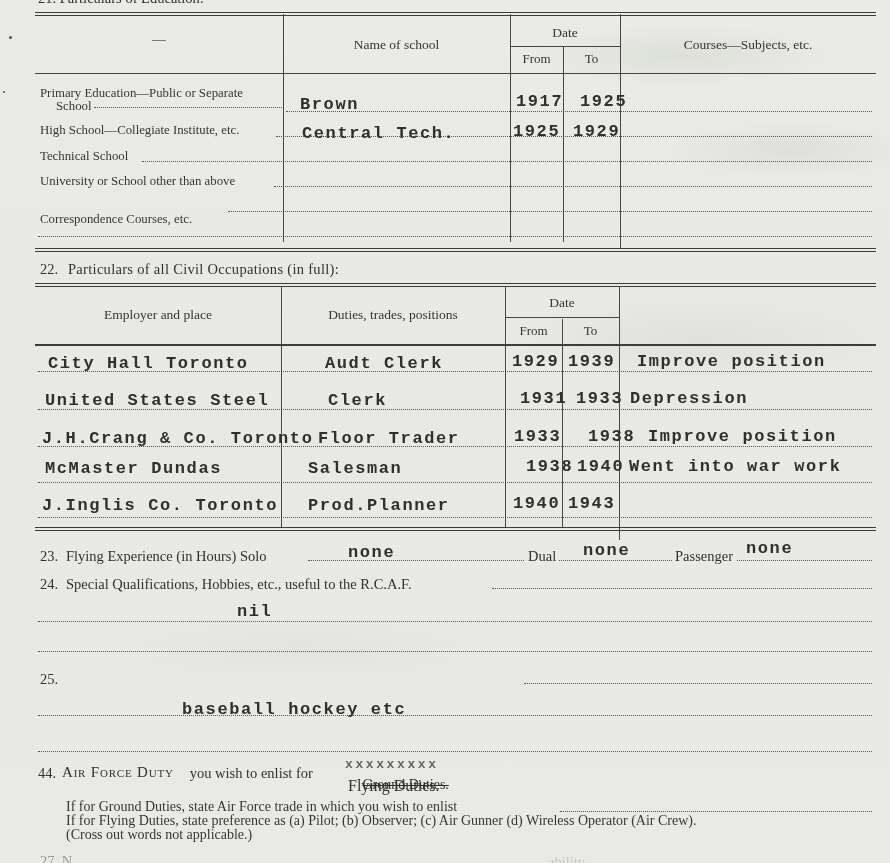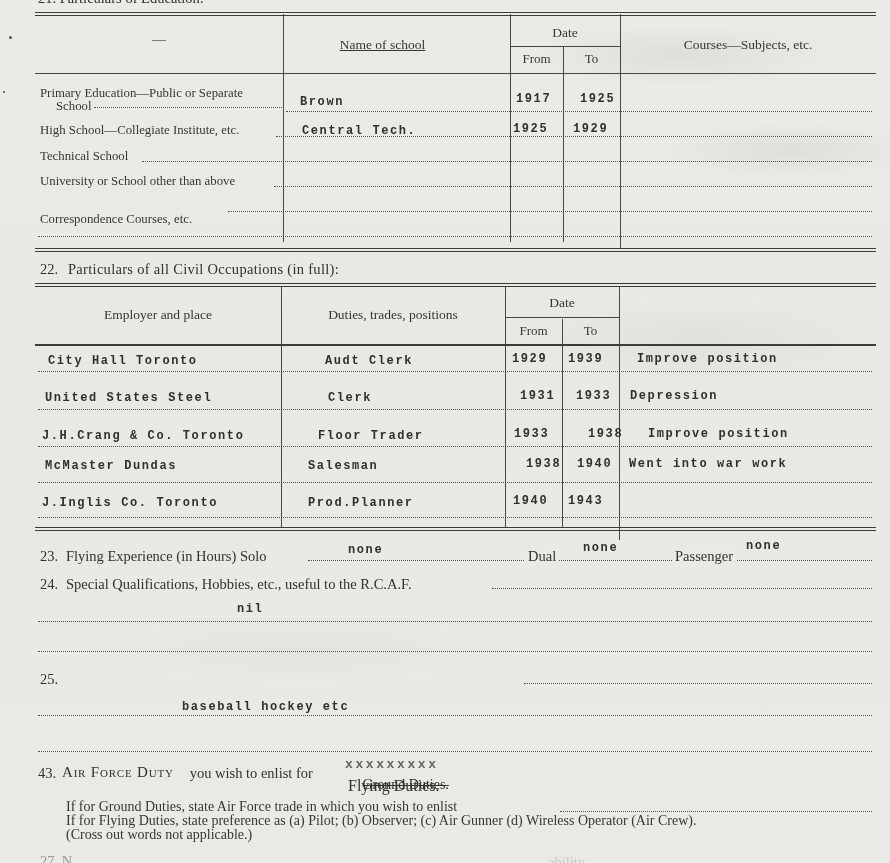--- a/index.html
+++ b/index.html
@@ -11,21 +11,21 @@
       radial-gradient(ellipse 260px 60px at 700px 340px, rgba(172,176,162,.14), rgba(172,176,162,0) 70%),
       radial-gradient(ellipse 300px 50px at 300px 650px, rgba(176,178,166,.10), rgba(176,178,166,0) 70%),
       linear-gradient(180deg,#eaebe7 0%,#e8e9e5 40%,#e9eae5 100%);
     font-family:"Liberation Serif","DejaVu Serif",serif;color:#39352d;
   }
   .lbl{position:absolute;font-size:12.8px;color:#3a362e;white-space:pre;}
   .hdr{position:absolute;font-size:13.5px;color:#39352d;text-align:center;white-space:pre;}
   .sec{position:absolute;font-size:14.5px;color:#34302a;white-space:pre;}
   .note{position:absolute;font-size:14px;color:#3a362e;white-space:pre;}
   .type{position:absolute;font-family:"Liberation Mono","DejaVu Sans Mono",monospace;
-        font-size:12px;font-weight:700;color:#312f2b;letter-spacing:1.6px;white-space:pre;}
+        font-size:17px;font-weight:700;color:#312f2b;letter-spacing:1.6px;white-space:pre;}
   .dot{position:absolute;height:0;border-bottom:1.5px dotted rgba(62,58,50,.85);}
   .hl{position:absolute;height:1.3px;background:#49453d;}
   .hl2{position:absolute;height:1.8px;background:#403c35;}
   .vl{position:absolute;width:1.3px;background:#4b473f;}
   .drl{position:absolute;height:4px;border-top:1.5px solid #3f3b34;border-bottom:1.1px solid #3f3b34;box-sizing:border-box;}
   .sc{font-variant:small-caps;font-size:15px;letter-spacing:.8px;}
   .struck{text-decoration:line-through;text-decoration-thickness:1.4px;font-size:14px;}
   .xover{position:absolute;left:-3px;top:-2px;font-family:"Liberation Mono","DejaVu Sans Mono",monospace;
          font-size:13px;font-weight:700;letter-spacing:2.6px;color:#33302b;opacity:.72;white-space:pre;}
   .mask{background:#e9eae5;padding:0 3px;}
@@ -54,21 +54,21 @@
   <div class="dot" style="left:38px;top:236px;width:834px;"></div>
 
   <div class="vl" style="left:283px;top:14px;height:228px;"></div>
   <div class="vl" style="left:510px;top:14px;height:228px;"></div>
   <div class="vl" style="left:563px;top:47px;height:195px;"></div>
   <div class="vl" style="left:620px;top:14px;height:234px;"></div>
   <div class="hl" style="left:510px;top:46px;width:110px;"></div>
   <div class="hl" style="left:35px;top:73px;width:841px;"></div>
 
   <span class="hdr" style="left:35px;top:31px;width:248px;">—</span>
-  <span class="hdr" style="left:269px;top:37px;width:227px;text-decoration:underline;">Name of school</span>
+  <span class="hdr" style="left:283px;top:37px;width:227px;">Name of school</span>
   <span class="hdr" style="left:510px;top:25px;width:110px;">Date</span>
   <span class="hdr" style="left:510px;top:51px;width:53px;font-size:13px;">From</span>
   <span class="hdr" style="left:563px;top:51px;width:57px;font-size:13px;">To</span>
   <span class="hdr" style="left:620px;top:37px;width:256px;">Courses—Subjects, etc.</span>
 
   <span class="lbl" style="left:40px;top:86px;">Primary Education—Public or Separate</span>
   <span class="lbl" style="left:56px;top:99px;">School</span>
   <span class="type" style="left:300px;top:95px;">Brown</span>
   <span class="type" style="left:516px;top:92px;">1917</span>
   <span class="type" style="left:580px;top:92px;">1925</span>
@@ -155,21 +155,21 @@
   <div class="dot" style="left:38px;top:621px;width:834px;"></div>
   <div class="dot" style="left:38px;top:651px;width:834px;"></div>
 
   <div class="dot" style="left:524px;top:683px;width:348px;"></div>
   <span class="sec" style="left:40px;top:671px;">25.</span>
   <span class="type" style="left:182px;top:700px;">baseball hockey etc</span>
   <div class="dot" style="left:38px;top:715px;width:834px;"></div>
 
   <div class="dot" style="left:38px;top:751px;width:834px;"></div>
 
-  <span class="sec" style="left:38px;top:765px;">43.</span>
+  <span class="sec" style="left:38px;top:765px;">44.</span>
   <span class="sec sc" style="left:62px;top:764px;">Air Force Duty</span>
   <span class="sec" style="left:186px;top:765px;"> you wish to enlist for</span>
 
   <span class="sec" style="left:348px;top:759px;">
     <span class="struck">Ground Duties.</span>
     <span class="xover">xxxxxxxxx</span>
   </span>
   <span class="sec" style="left:348px;top:777px;font-size:16px;">Flying Duties.</span>
 
   <div class="dot" style="left:560px;top:811px;width:312px;"></div>

